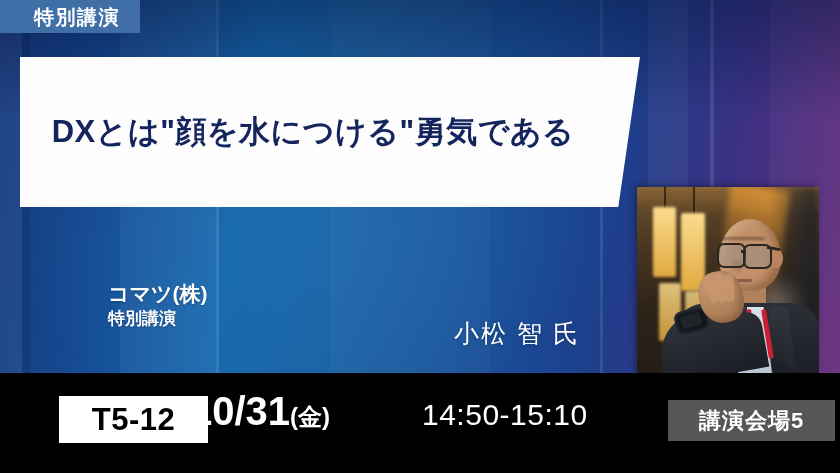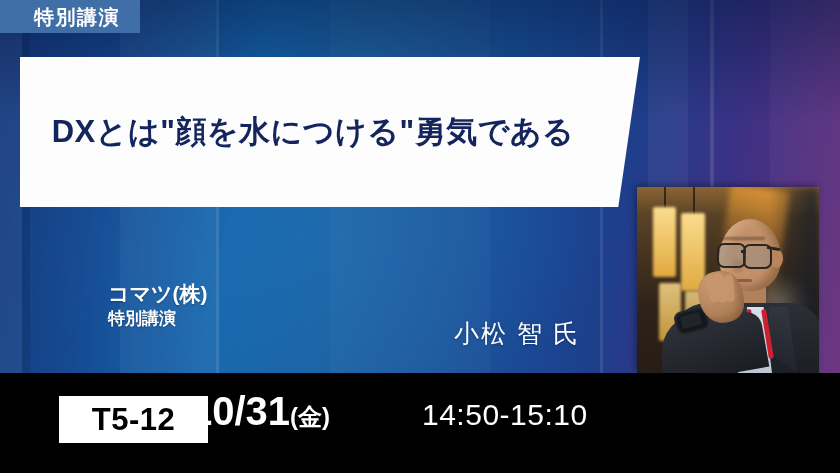--- a/index.html
+++ b/index.html
@@ -471,14 +471,17 @@
   <div class="code-box">
     <span class="code-text">T5-12</span>
   </div>
 
   <div class="date-text">
     <span>10/31</span><span class="date-dow">(金)</span>
   </div>
 
   <div class="time-text">14:50-15:10</div>
 
+  <div class="room-badge">
+    <span class="room-label">講演会場5</span>
+  </div>
 
 </div>
 
 </body></html>

